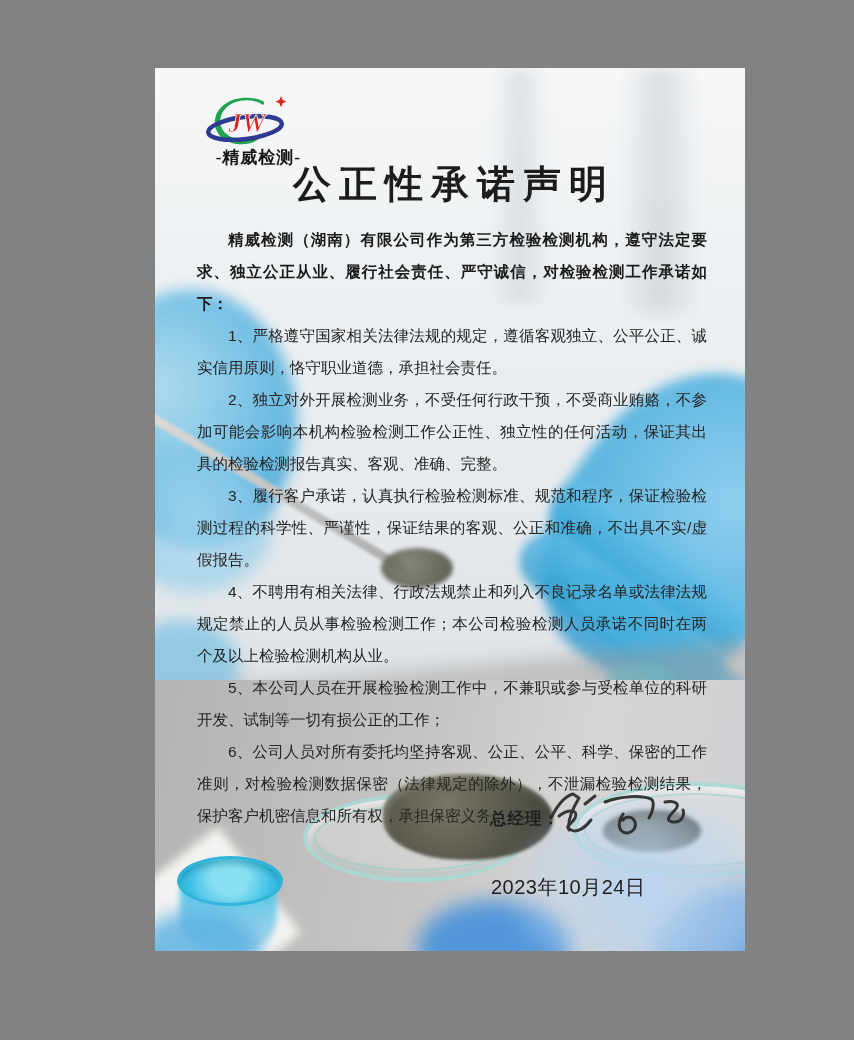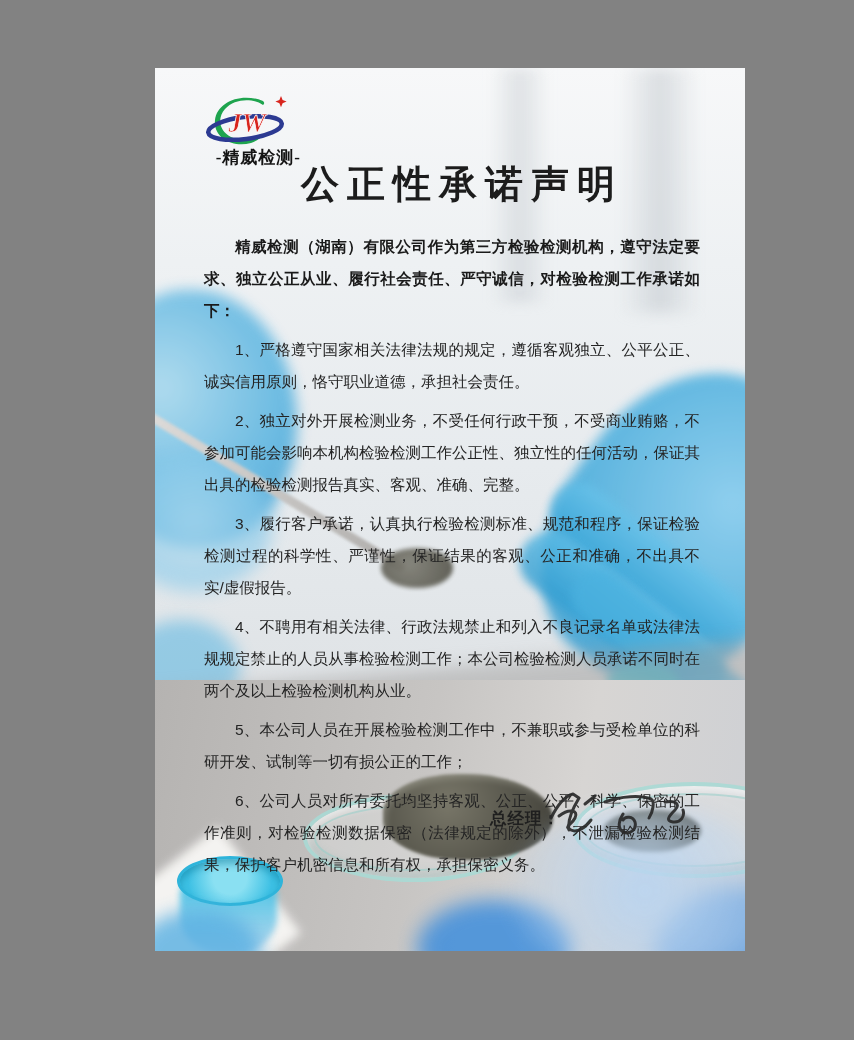--- a/index.html
+++ b/index.html
@@ -67,26 +67,26 @@
   .blob1{left:262px;top:832px;width:155px;height:95px;border-radius:50%;background:#3f8edc;filter:blur(10px);opacity:.85;}
   .blob2{left:500px;top:818px;width:175px;height:125px;border-radius:50%;background:#5c9ce0;filter:blur(11px);opacity:.75;}
   .corner-glow{right:-35px;bottom:-25px;width:270px;height:170px;border-radius:50%;
     background:radial-gradient(circle,#bad5f1,rgba(186,213,241,0));filter:blur(10px);opacity:.95;}
 
   
   .content{position:absolute;inset:0;z-index:2;}
   .logo{position:absolute;left:48px;top:26px;width:88px;height:58px;}
   .brand{position:absolute;left:30px;top:78px;width:116px;text-align:right;
     font-family:"Liberation Serif","DejaVu Serif",serif;font-weight:700;font-size:17px;color:#141414;letter-spacing:1px;}
-  .title{position:absolute;left:8px;top:91px;width:100%;text-align:center;
+  .title{position:absolute;left:0;top:91px;width:100%;text-align:center;
     font-family:"Liberation Serif","DejaVu Serif",serif;font-weight:700;font-size:38px;color:#1c1c1c;
     letter-spacing:8px;text-indent:8px;}
   .body{position:absolute;left:42px;top:156px;width:510px;color:#242424;
     font-size:15.5px;line-height:32px;text-align:justify;}
-  .body p{margin:7px;text-indent:2em;}
+  .body p{margin:0;text-indent:2em;}
   .body p.intro{font-weight:700;color:#1a1a1a;}
   .sig-label{position:absolute;left:335px;top:740px;font-size:16.5px;font-weight:600;color:#1f1f1f;letter-spacing:1px;}
   .sig-svg{position:absolute;left:390px;top:720px;width:152px;height:50px;}
   .date{position:absolute;left:336px;top:806px;font-size:20px;color:#1d1d1d;letter-spacing:.5px;}
 </style>
 </head>
 <body>
 
 <div class="page">
 
@@ -139,14 +139,15 @@
     <div class="sig-label">总经理：</div>
     <svg class="sig-svg" viewBox="0 0 152 50" fill="none" stroke="#2a2a2a" stroke-width="3" stroke-linecap="round" stroke-linejoin="round" opacity="0.92">
       <path d="M6 30 C12 18 20 8 28 6 L34 10 C28 20 22 32 24 42"></path>
       <path d="M14 28 C24 20 34 22 30 30 C26 38 18 38 26 42 C32 45 40 40 46 32"></path>
       <path d="M40 16 L50 8"></path>
       <path d="M60 14 C76 8 96 7 106 11 C110 13 108 24 104 30"></path>
       <path d="M78 26 C74 32 72 40 78 44 C84 47 92 42 90 34 C88 28 80 28 78 32"></path>
       <path d="M120 14 C130 12 136 16 130 22 C124 28 120 33 128 34 C136 35 140 28 138 22"></path>
     </svg>
 
+    <div class="date">2023年10月24日</div>
   </div>
 </div>
 
 </body></html>

